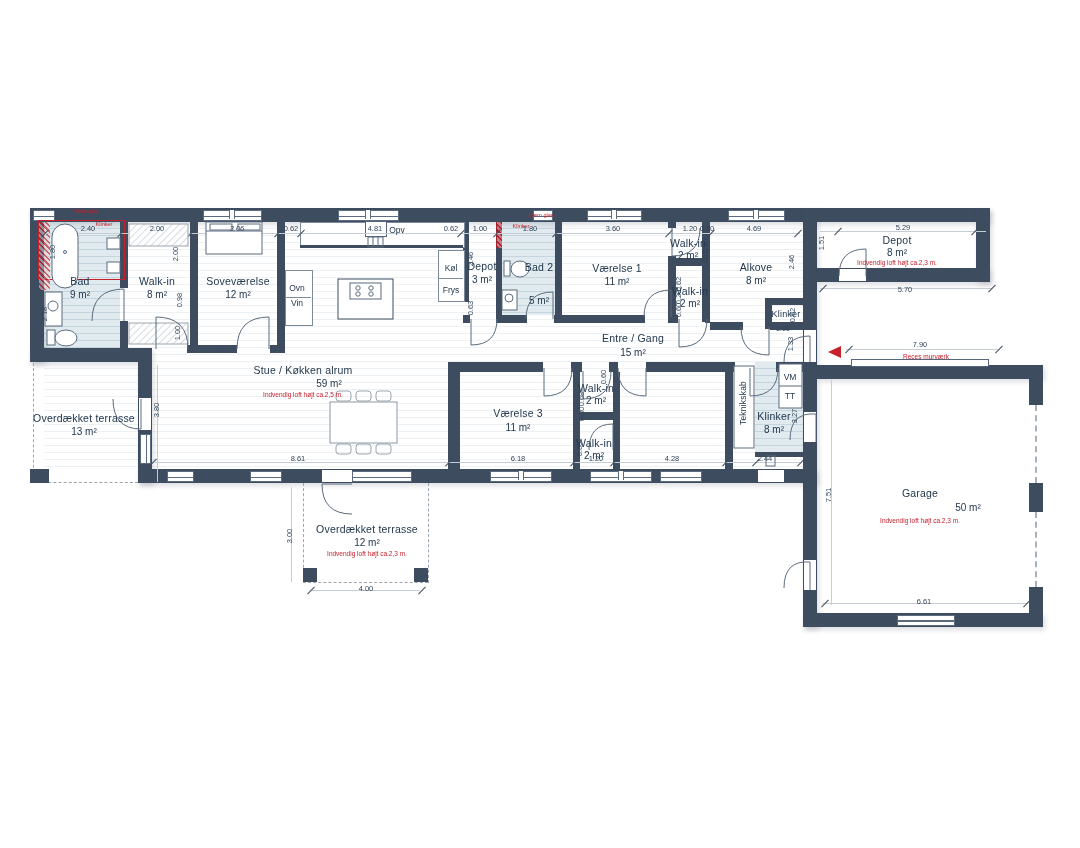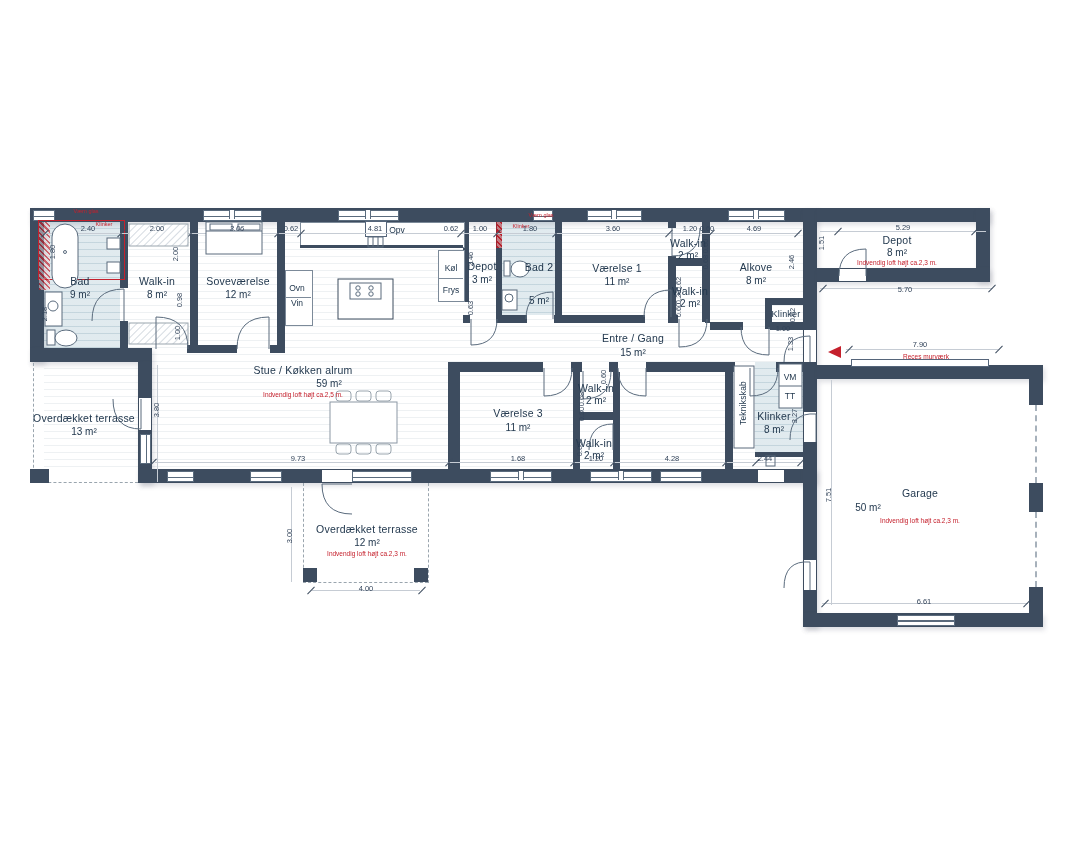--- a/index.html
+++ b/index.html
@@ -307,21 +307,21 @@
   <span class="lbl rn" style="left:518px;top:413px;">Værelse 3</span>
   <span class="lbl ra" style="left:518px;top:427px;">11 m²</span>
   <span class="lbl rn" style="left:596px;top:388px;">Walk-in</span>
   <span class="lbl ra" style="left:596px;top:400px;">2 m²</span>
   <span class="lbl rn" style="left:594px;top:443px;">Walk-in</span>
   <span class="lbl ra" style="left:594px;top:455px;">2 m²</span>
   <span class="lbl rn vert" style="left:743px;top:403px;font-size:8.5px;">Teknikskab</span>
   <span class="lbl rn" style="left:774px;top:416px;">Klinker</span>
   <span class="lbl ra" style="left:774px;top:429px;">8 m²</span>
   <span class="lbl rn" style="left:920px;top:493px;">Garage</span>
-  <span class="lbl ra" style="left:868px;top:507px;">50 m²</span>
+  <span class="lbl ra" style="left:968px;top:507px;">50 m²</span>
   <span class="lbl nt" style="left:920px;top:520px;">Indvendig loft højt ca.2,3 m.</span>
   <span class="lbl rn" style="left:84px;top:418px;">Overdækket terrasse</span>
   <span class="lbl ra" style="left:84px;top:431px;">13 m²</span>
   <span class="lbl rn" style="left:367px;top:529px;">Overdækket terrasse</span>
   <span class="lbl ra" style="left:367px;top:542px;">12 m²</span>
   <span class="lbl nt" style="left:367px;top:553px;">Indvendig loft højt ca.2,3 m.</span>
 
   <span class="lbl app" style="left:297px;top:288px;">Ovn</span>
   <span class="lbl app" style="left:297px;top:303px;">Vin</span>
   <span class="lbl app" style="left:397px;top:230px;">Opv</span>
@@ -345,22 +345,22 @@
   <span class="lbl dim" style="left:480px;top:228px;">1.00</span>
   <span class="lbl dim" style="left:530px;top:228px;">1.80</span>
   <span class="lbl dim" style="left:613px;top:228px;">3.60</span>
   <span class="lbl dim" style="left:690px;top:228px;">1.20</span>
   <span class="lbl dim" style="left:707px;top:228px;">0.60</span>
   <span class="lbl dim" style="left:754px;top:228px;">4.69</span>
   <span class="lbl dim" style="left:903px;top:227px;">5.29</span>
   <span class="lbl dim" style="left:905px;top:289px;">5.70</span>
   <span class="lbl dim" style="left:920px;top:344px;">7.90</span>
   <span class="lbl dim" style="left:783px;top:328px;">1.00</span>
-  <span class="lbl dim" style="left:298px;top:458px;">9.73</span>
-  <span class="lbl dim" style="left:518px;top:458px;">1.68</span>
+  <span class="lbl dim" style="left:298px;top:458px;">8.61</span>
+  <span class="lbl dim" style="left:518px;top:458px;">6.18</span>
   <span class="lbl dim" style="left:596px;top:458px;">1.20</span>
   <span class="lbl dim" style="left:672px;top:458px;">4.28</span>
   <span class="lbl dim" style="left:765px;top:458px;">2.44</span>
   <span class="lbl dim" style="left:366px;top:588px;">4.00</span>
   <span class="lbl dim" style="left:924px;top:601px;">6.61</span>
 
   <span class="lbl dimv" style="left:52px;top:252px;">1.80</span>
   <span class="lbl dimv" style="left:44px;top:314px;">2.18</span>
   <span class="lbl dimv" style="left:175px;top:254px;">2.00</span>
   <span class="lbl dimv" style="left:179px;top:300px;">0.98</span>

